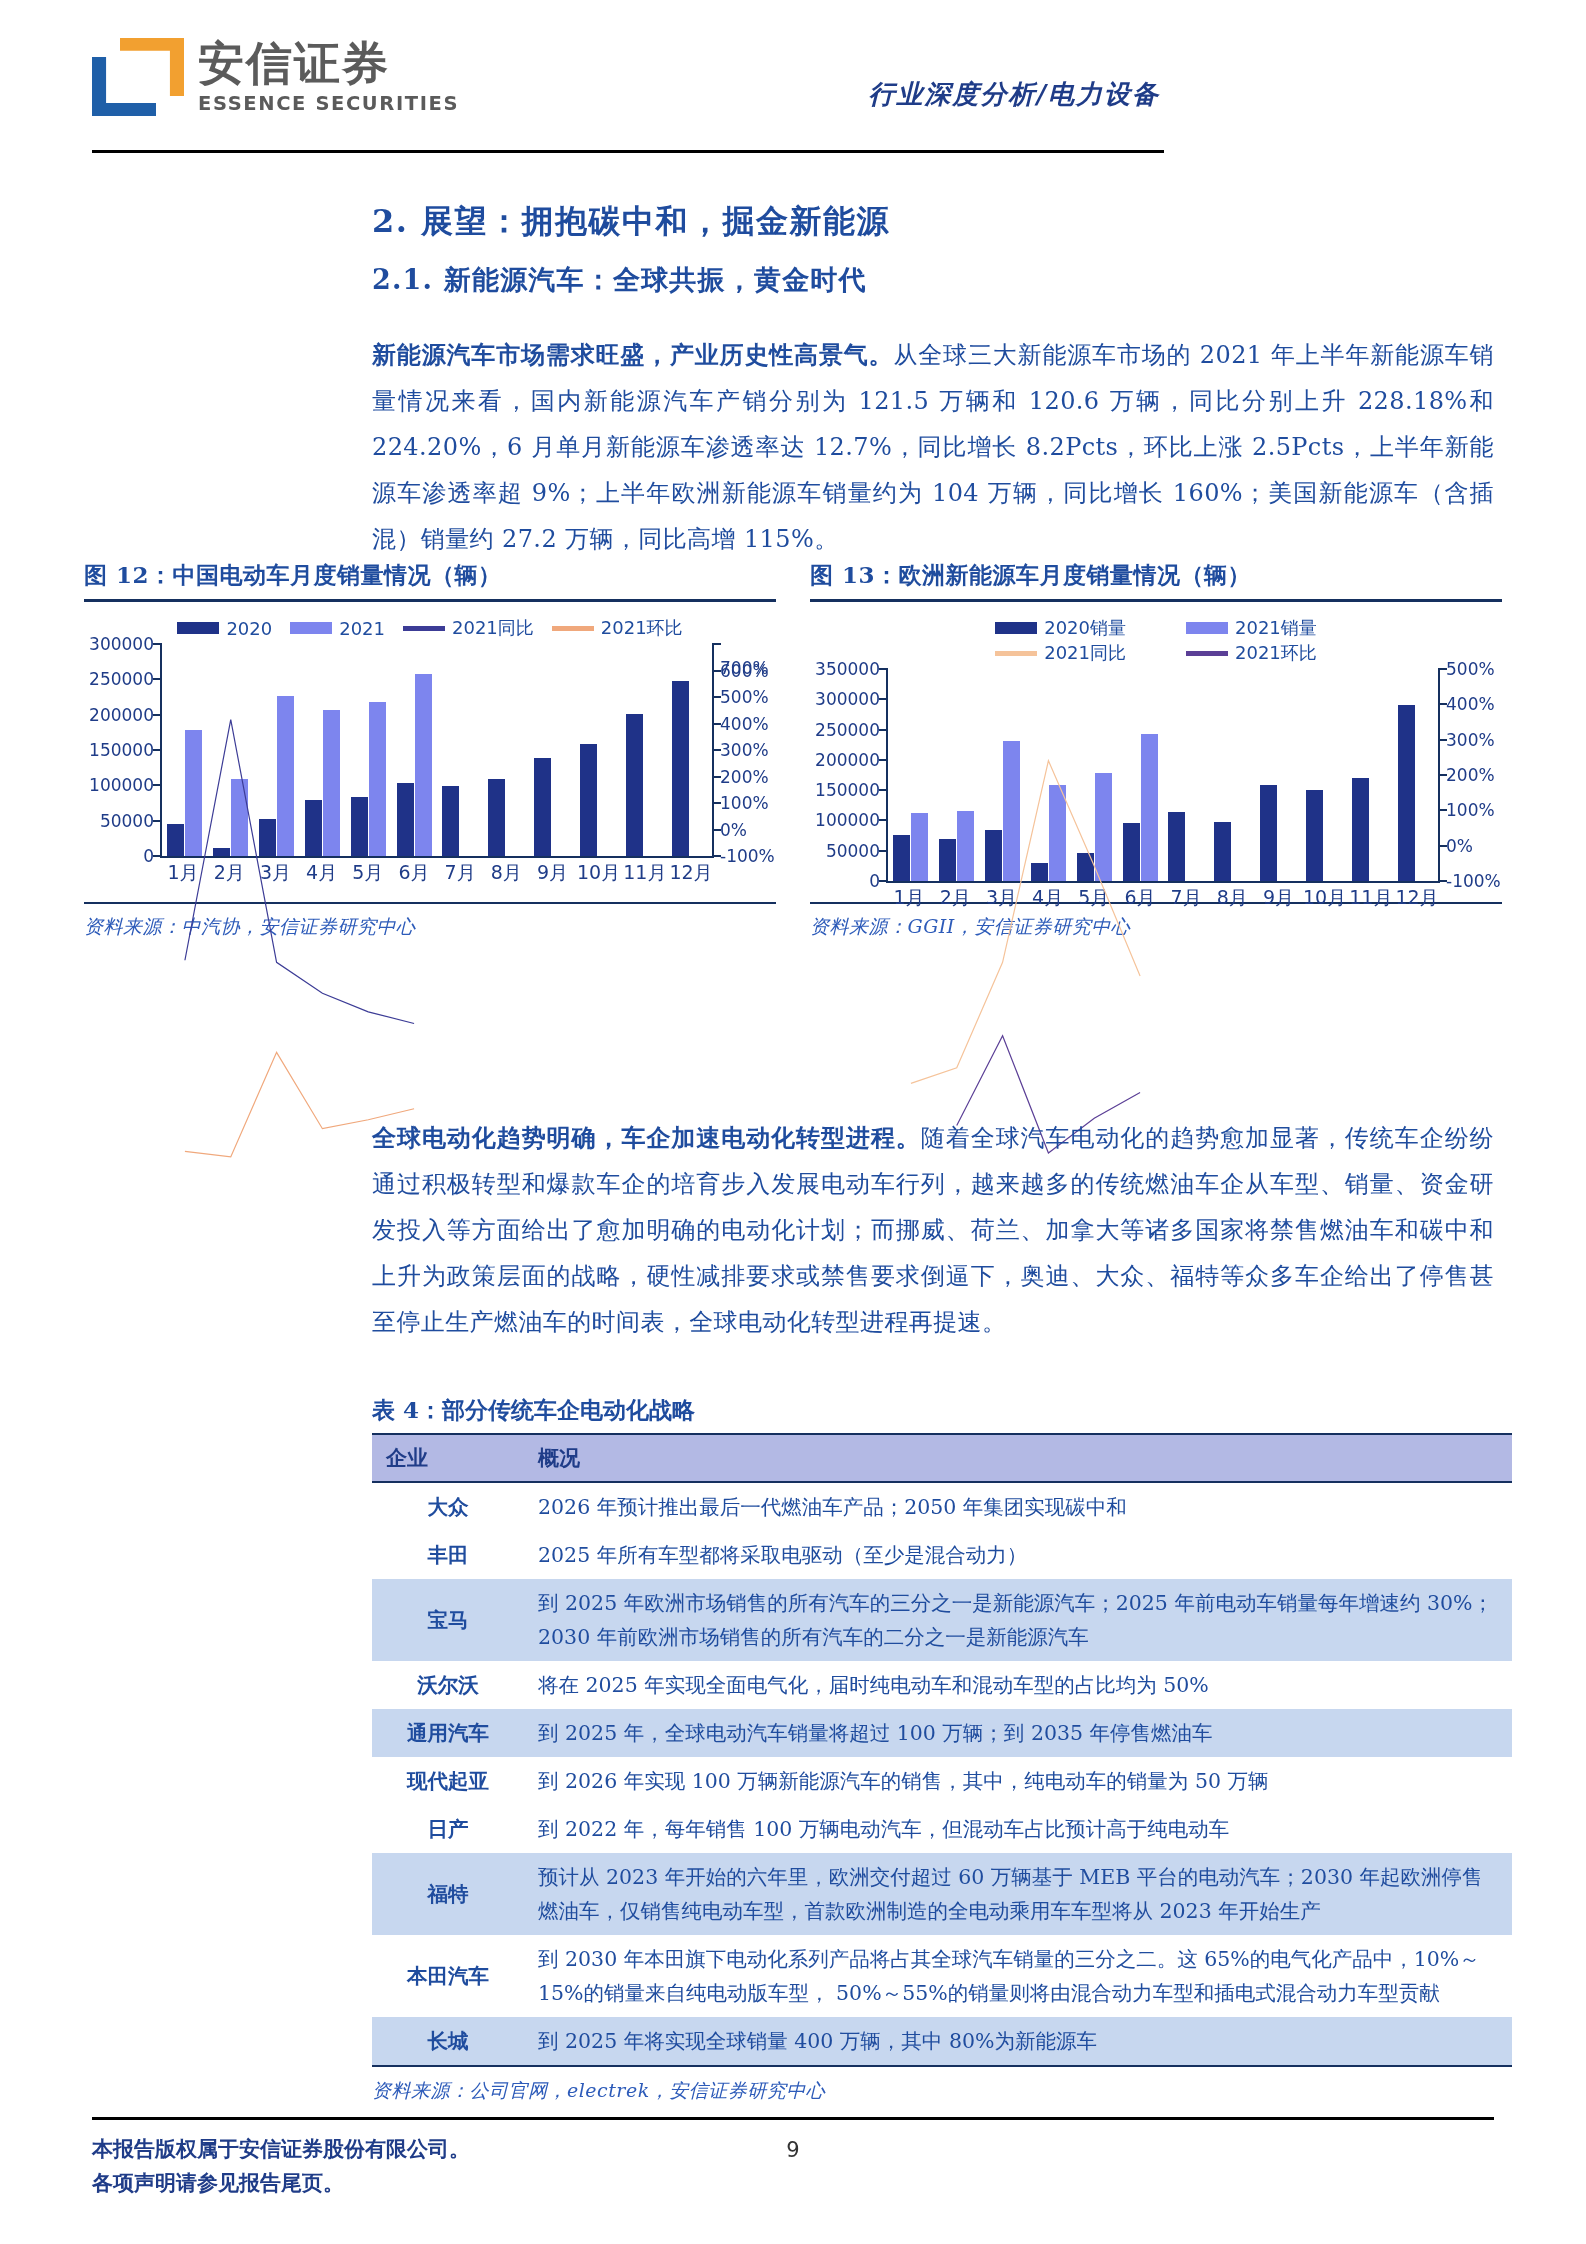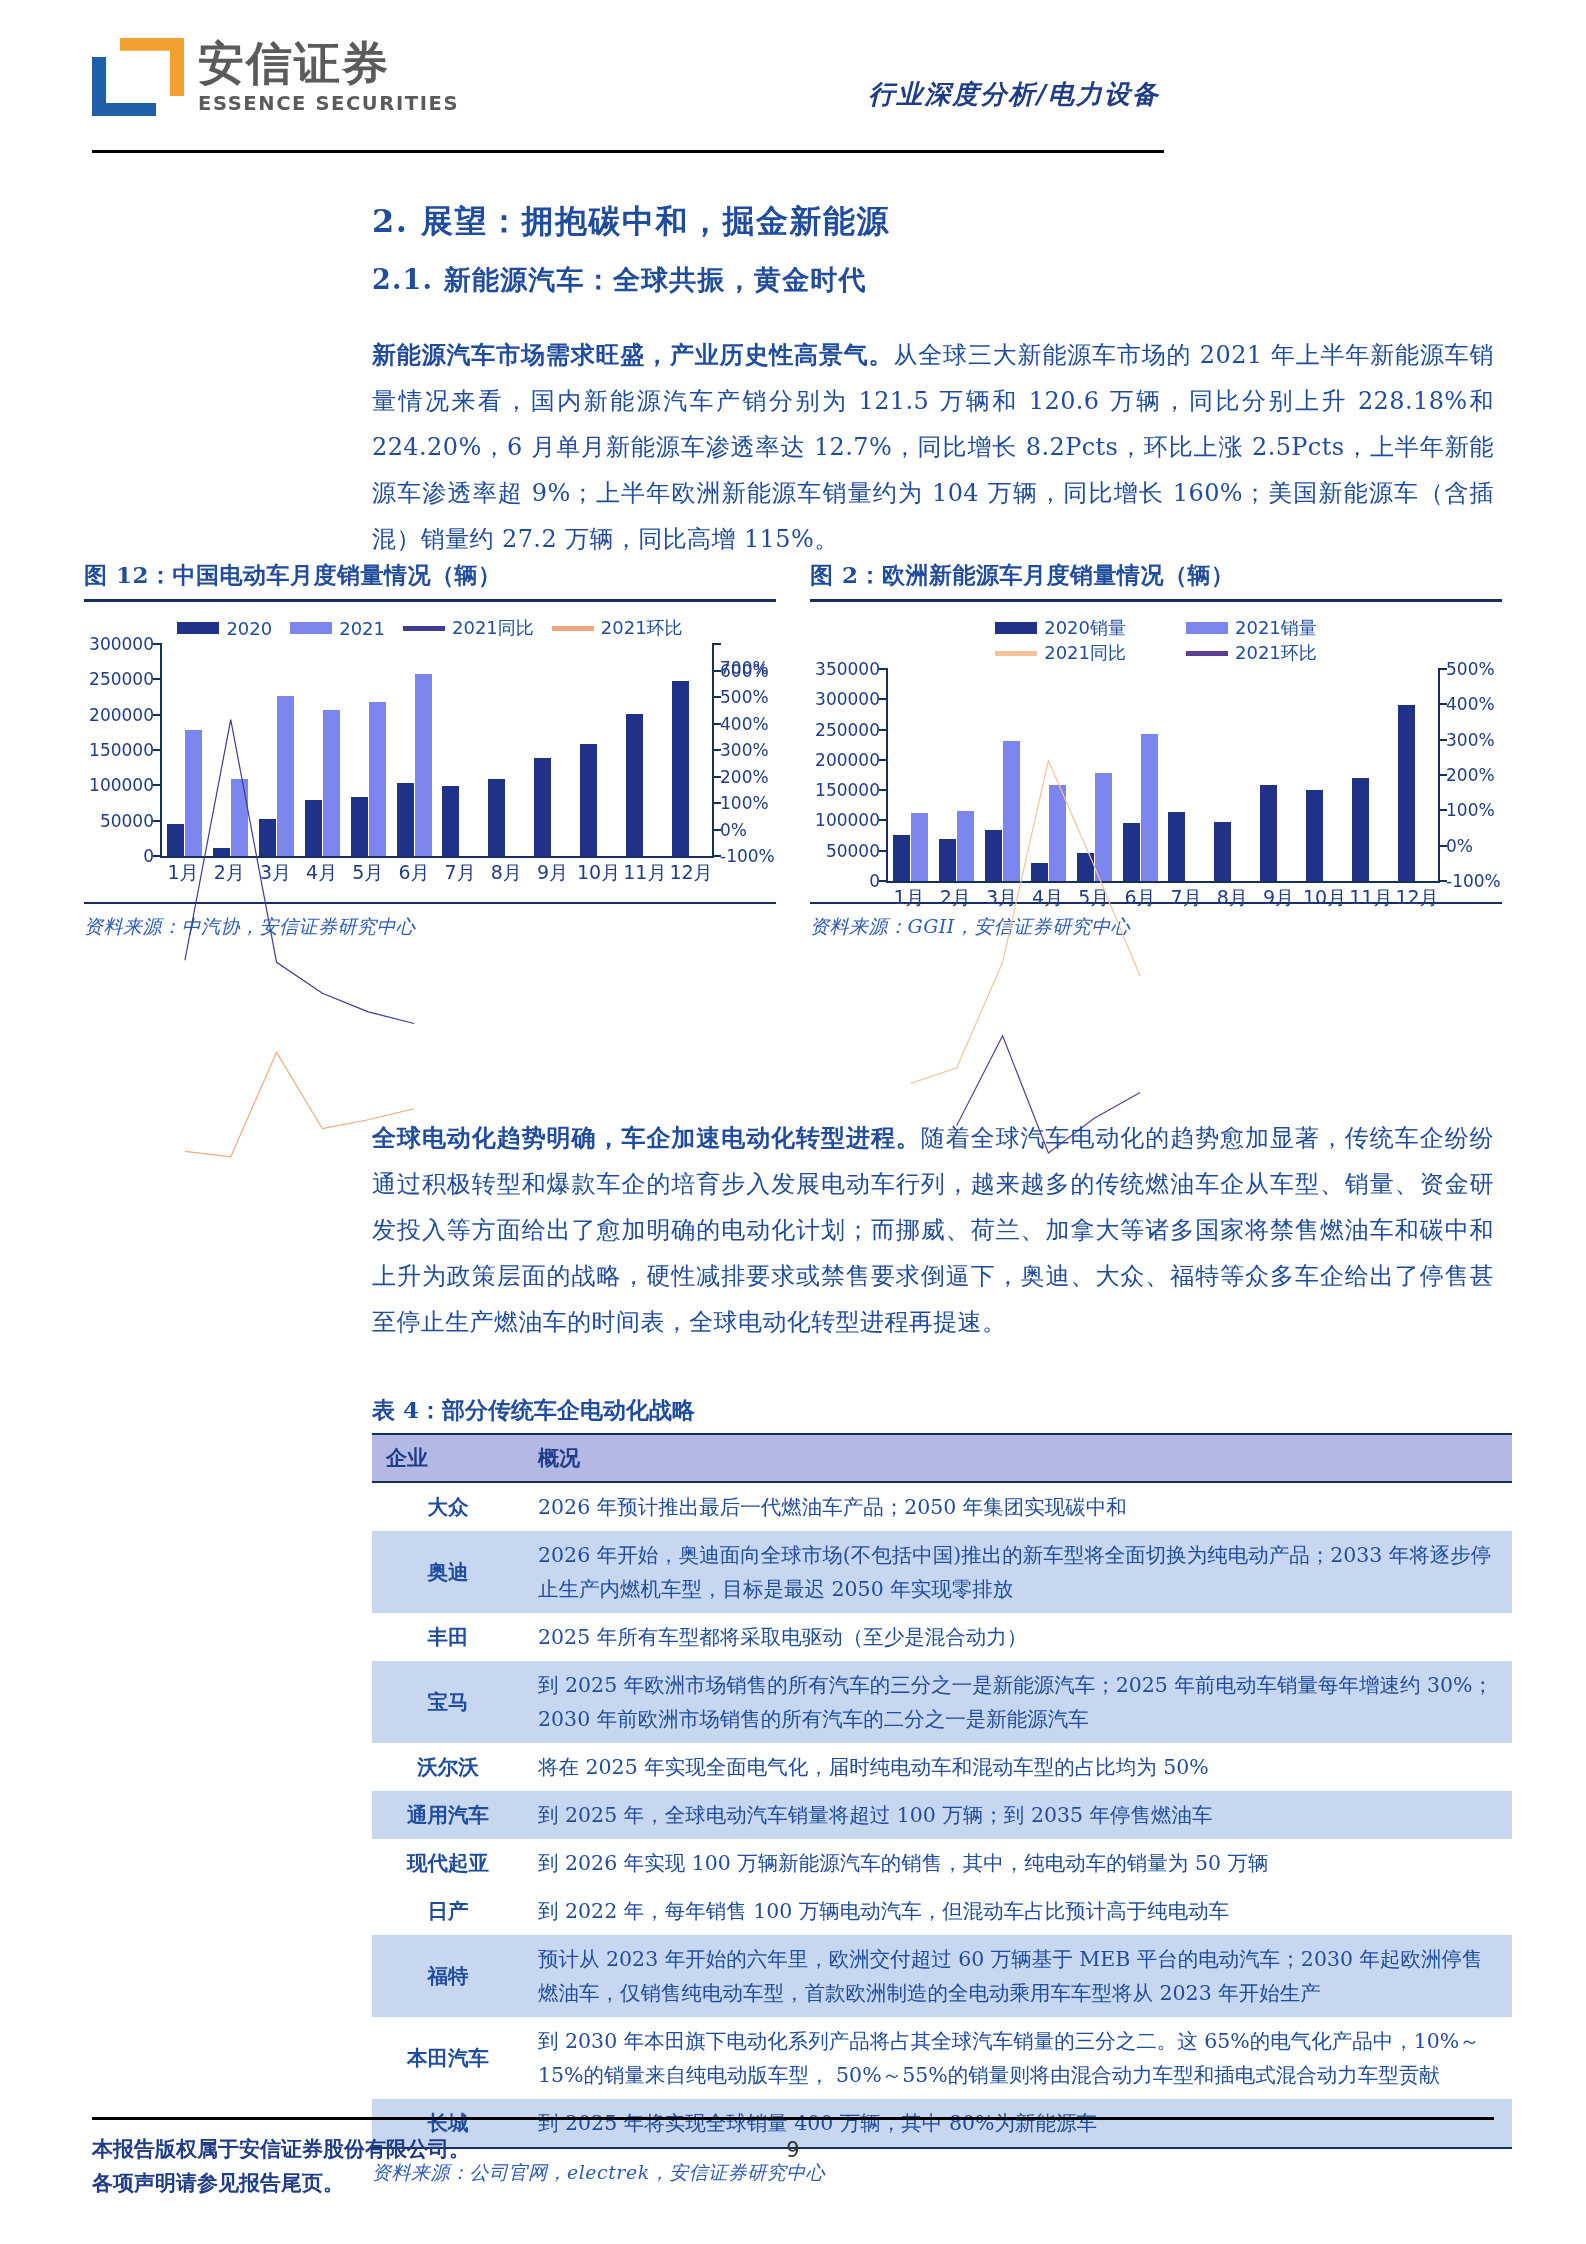--- a/index.html
+++ b/index.html
@@ -343,21 +343,21 @@
             <span>10月</span>
             <span>11月</span>
             <span>12月</span>
           </div>
       </div>
       <div class="chart-src-rule"></div>
       <div class="chart-src">资料来源：中汽协，安信证券研究中心</div>
     </div>
 
     <div class="chart-box">
-      <div class="chart-title">图 2：欧洲新能源车月度销量情况（辆）</div>
+      <div class="chart-title">图 13：欧洲新能源车月度销量情况（辆）</div>
       <div class="chart-title-rule"></div>
       <div class="chart-area">
         <div class="legend two-col">
           <span class="lg-item">
             <i class="lg-swatch" style="background:#1F3288"></i>
             <span>2020销量</span>
           </span>
           <span class="lg-item">
             <i class="lg-swatch" style="background:#7D85EE"></i>
             <span>2021销量</span>
@@ -494,24 +494,20 @@
         <tr>
           <th class="col-a">企业</th>
           <th>概况</th>
         </tr>
       </thead>
       <tbody id="tbody4">
           <tr>
             <td class="ent">大众</td>
             <td>2026 年预计推出最后一代燃油车产品；2050 年集团实现碳中和</td>
           </tr>
-          <tr class="alt">
-            <td class="ent">奥迪</td>
-            <td>2026 年开始，奥迪面向全球市场(不包括中国)推出的新车型将全面切换为纯电动产品；2033 年将逐步停止生产内燃机车型，目标是最迟 2050 年实现零排放</td>
-          </tr>
           <tr>
             <td class="ent">丰田</td>
             <td>2025 年所有车型都将采取电驱动（至少是混合动力）</td>
           </tr>
           <tr class="alt">
             <td class="ent">宝马</td>
             <td>到 2025 年欧洲市场销售的所有汽车的三分之一是新能源汽车；2025 年前电动车销量每年增速约 30%；2030 年前欧洲市场销售的所有汽车的二分之一是新能源汽车</td>
           </tr>
           <tr>
             <td class="ent">沃尔沃</td>

